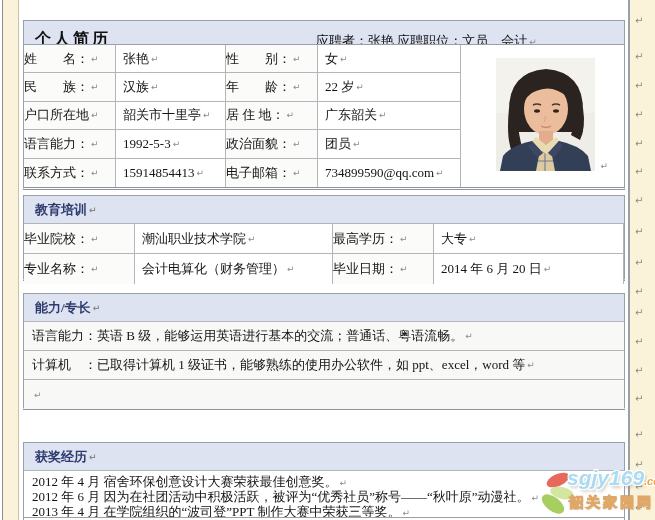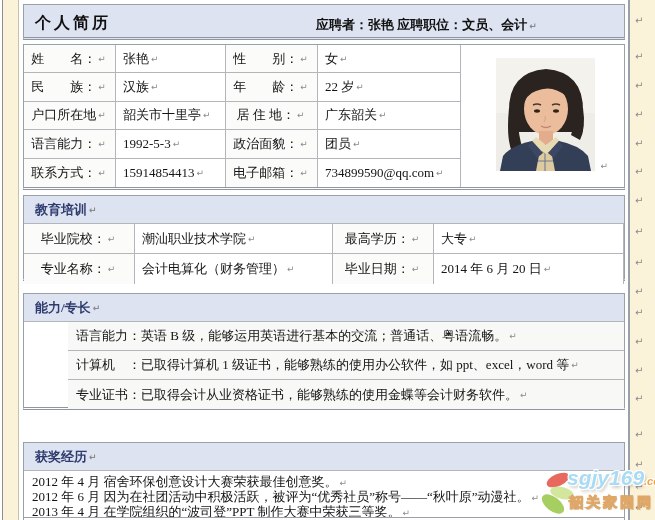--- a/index.html
+++ b/index.html
@@ -14,50 +14,50 @@
   .margin-pm { position:absolute; left:5px; color:#8a8a8a; font-size:10px; line-height:10px;
                font-family:"DejaVu Sans",sans-serif; }
 
   
   .box { position:absolute; left:23px; width:602px; background:#fff;
          border:1px solid #9aa0a8; border-bottom:3px double #8f959e; }
 
   .pm { color:#8a8a8a; font-size:9px; margin-left:2px; font-family:"DejaVu Sans",sans-serif; flex:0 0 auto; }
 
   
-  .header-bar { top:4px; height:36px; background:#dde3f1; }
+  .header-bar { top:20px; height:36px; background:#dde3f1; }
   .page-title { position:absolute; left:11px; top:8px; font-size:16px; font-weight:bold;
                 letter-spacing:3px; color:#101010; }
-  .applicant  { position:absolute; left:292px; top:11px; font-size:13px; font-weight:bold; color:#101010;
+  .applicant  { position:absolute; left:292px; top:11px; font-size:13px; font-weight:normal; color:#101010;
                 white-space:nowrap; }
 
   
   .personal { top:44px; height:146px; display:grid;
               grid-template-columns:92px 110px 92px 143px 1fr;
               grid-template-rows:repeat(5,1fr); }
   .cell { border-right:1px solid #b2b5ba; border-bottom:1px solid #b2b5ba;
           display:flex; align-items:center; font-size:13px; color:#141414;
           overflow:hidden; white-space:nowrap; }
-  .lbl { justify-content:center; padding-right:2px; background:#fbfbfa; }
+  .lbl { justify-content:flex-start; padding-right:2px; background:#fbfbfa; }
   .val { padding-left:7px; background:#fff; }
   .nb  { border-bottom:none; }
   .photo-cell { grid-column:5; grid-row:1/6; border-right:none; border-bottom:none;
                 position:relative; background:#fff; }
   .photo { position:absolute; left:35px; top:13px; width:99px; height:113px; }
   .photo-pm { position:absolute; right:16px; bottom:16px; }
 
   
   .sec-head { height:28px; background:#dde3f1; border-bottom:1px solid #b2b5ba;
               display:flex; align-items:center; padding-left:11px;
               font-size:13px; font-weight:bold; color:#2e3b6e; }
   .edu { top:195px; height:86px; }
   .edu-grid { display:grid; grid-template-columns:111px 198px 101px 1fr; grid-auto-rows:30px; }
   .skills { top:293px; height:117px; }
   .skill-row { height:29px; border-bottom:1px solid #b2b5ba; display:flex; align-items:center;
-               padding-left:8px; font-size:13px; color:#141414; background:#f8f8f6; white-space:nowrap;margin-left:44px; }
+               padding-left:8px; font-size:13px; color:#141414; background:#f8f8f6; white-space:nowrap; }
   .skill-row:last-child { border-bottom:none; }
   .awards { top:418px; height:93px;margin-top:24px; }
   .awards-body { padding:4px 8px 0 8px; font-size:13px; line-height:14px; color:#141414; background:#fff; }
   .award-line { white-space:nowrap; }
   .sliver { position:absolute; left:23px; width:602px; top:517px; height:3px;
             background:#fdfdfd; border:1px solid #9aa0a8; border-bottom:none; }
 
   
   .watermark { position:absolute; left:540px; top:465px; width:115px; height:55px; z-index:6; }
   .wm-leaves { position:absolute; left:0; top:6px; }
@@ -279,21 +279,20 @@
       </div>
     <div class="skill-row">
         <span>语言能力：英语 B 级，能够运用英语进行基本的交流；普通话、粤语流畅。</span>
         <span class="pm">↵</span>
       </div>
     <div class="skill-row">
         <span>计算机　：已取得计算机 1 级证书，能够熟练的使用办公软件，如 ppt、excel，word 等</span>
         <span class="pm">↵</span>
       </div>
     <div class="skill-row">
-        <span>专业证书：已取得会计从业资格证书，能够熟练的使用金蝶等会计财务软件。</span>
         <span class="pm">↵</span>
       </div>
   </div>
 
   <div class="box awards">
     <div class="sec-head">
         <span>获奖经历</span>
         <span class="pm">↵</span>
       </div>
     <div class="awards-body">

